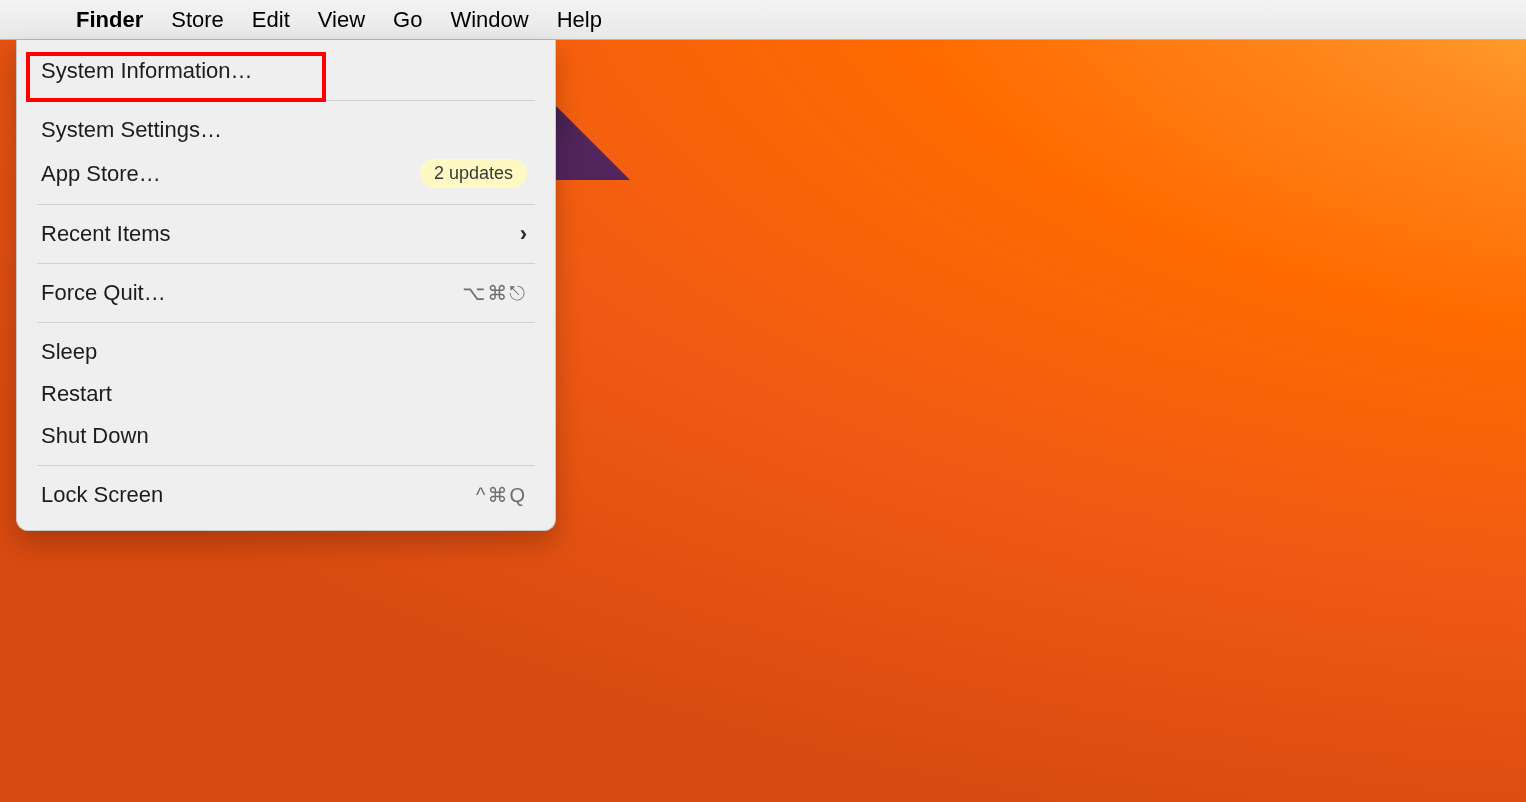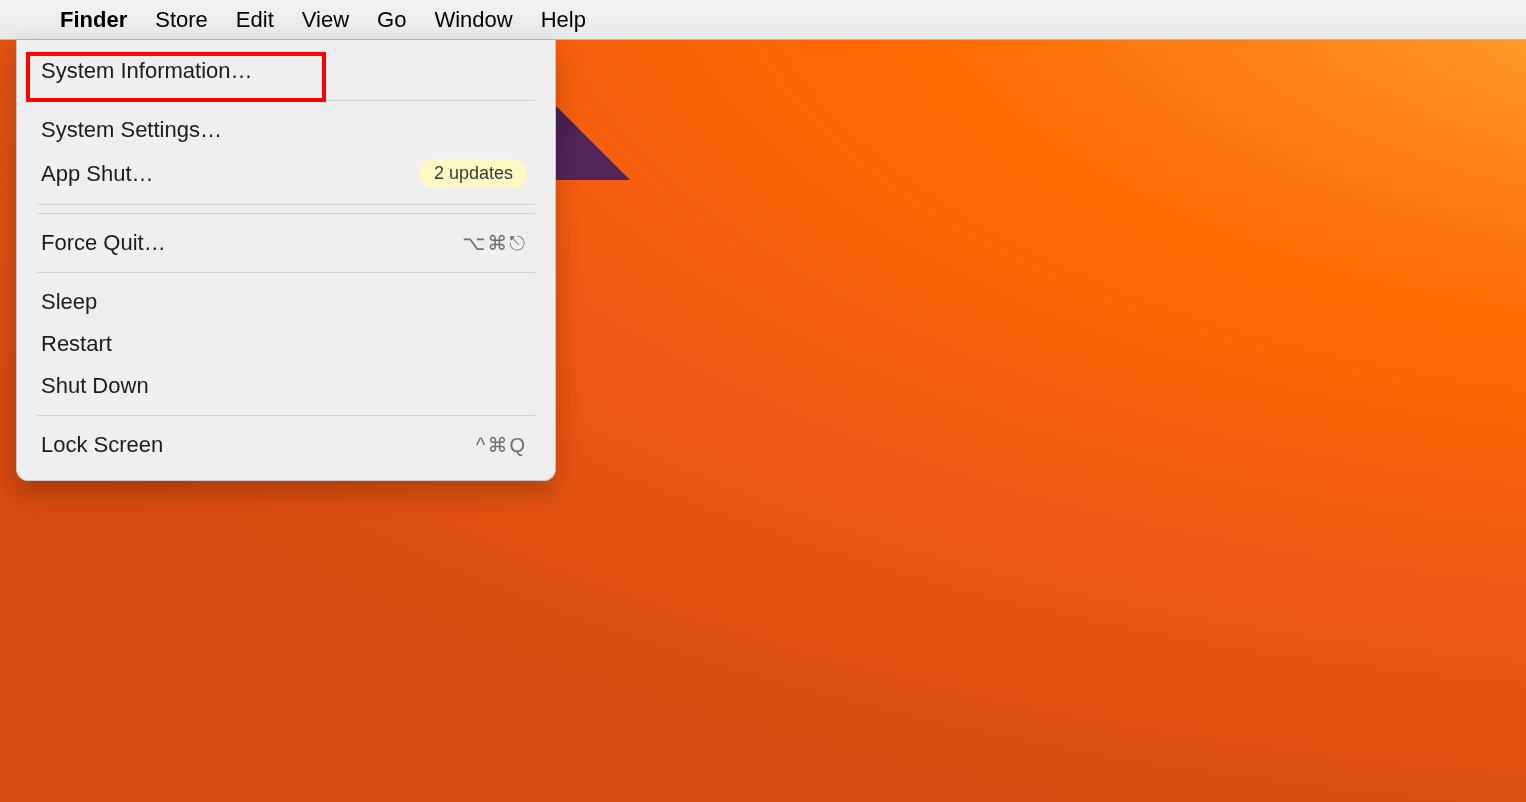--- a/index.html
+++ b/index.html
@@ -29,21 +29,21 @@
       filter: blur(.3px);
     }
     .menubar {
       position: relative;
       z-index: 5;
       height: 40px;
       background: linear-gradient(#f3f3f3, #e8e8e8);
       border-bottom: 1px solid #b5b5b5;
       display: flex;
       align-items: center;
-      padding-left: 24px;
+      padding-left: 40px;
       gap: 28px;
       font-size: 22px;
       color: #000;
     }
     .menubar .item { line-height: 40px; cursor: default; }
     .menubar .apple-logo { font-size: 28px; line-height: 1; margin-right: 8px; }
     .menubar .app { font-weight: 700; }
     .dropdown {
       position: absolute;
       top: 40px;
@@ -107,24 +107,28 @@
 
 <div class="dropdown">
   <div class="mi">
     <span class="lbl">System Information…</span>
   </div>
   <div class="sep"></div>
   <div class="mi">
     <span class="lbl">System Settings…</span>
   </div>
   <div class="mi">
-    <span class="lbl">App Shut…</span>
+    <span class="lbl">App Store…</span>
     <span class="badge">2 updates</span>
   </div>
   <div class="sep"></div>
+  <div class="mi">
+    <span class="lbl">Recent Items</span>
+    <span class="chevron">›</span>
+  </div>
   <div class="sep"></div>
   <div class="mi">
     <span class="lbl">Force Quit…</span>
     <span class="rhs">⌥⌘⎋</span>
   </div>
   <div class="sep"></div>
   <div class="mi">
     <span class="lbl">Sleep</span>
   </div>
   <div class="mi">

